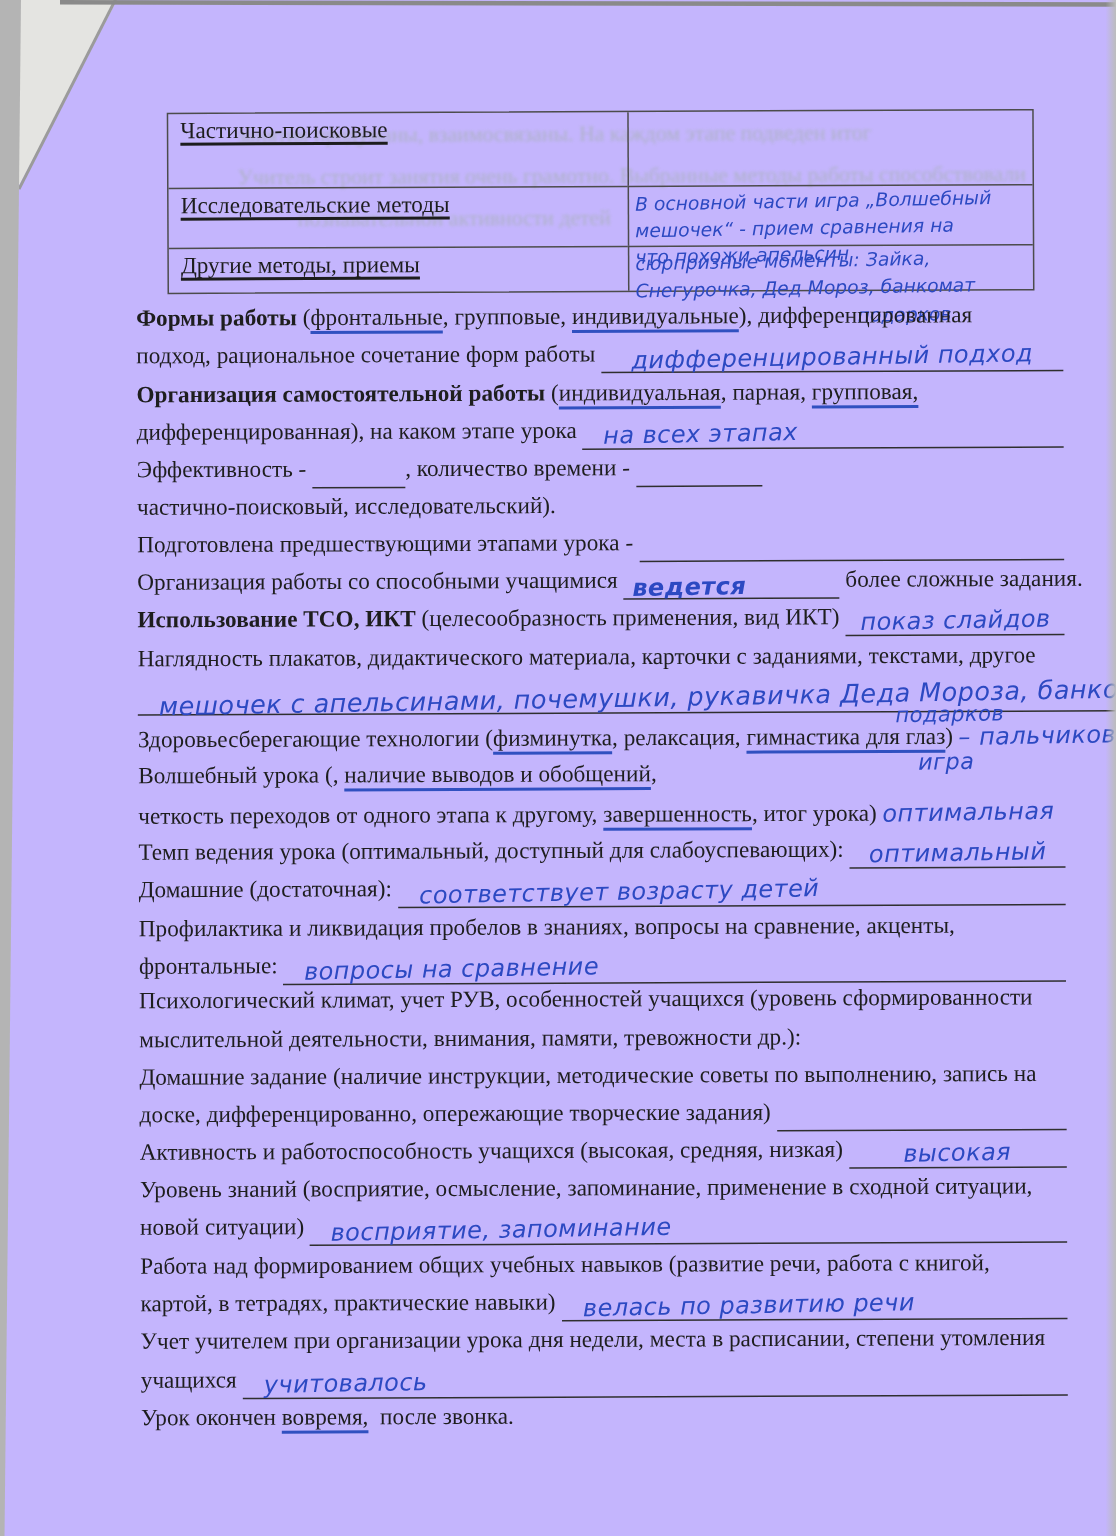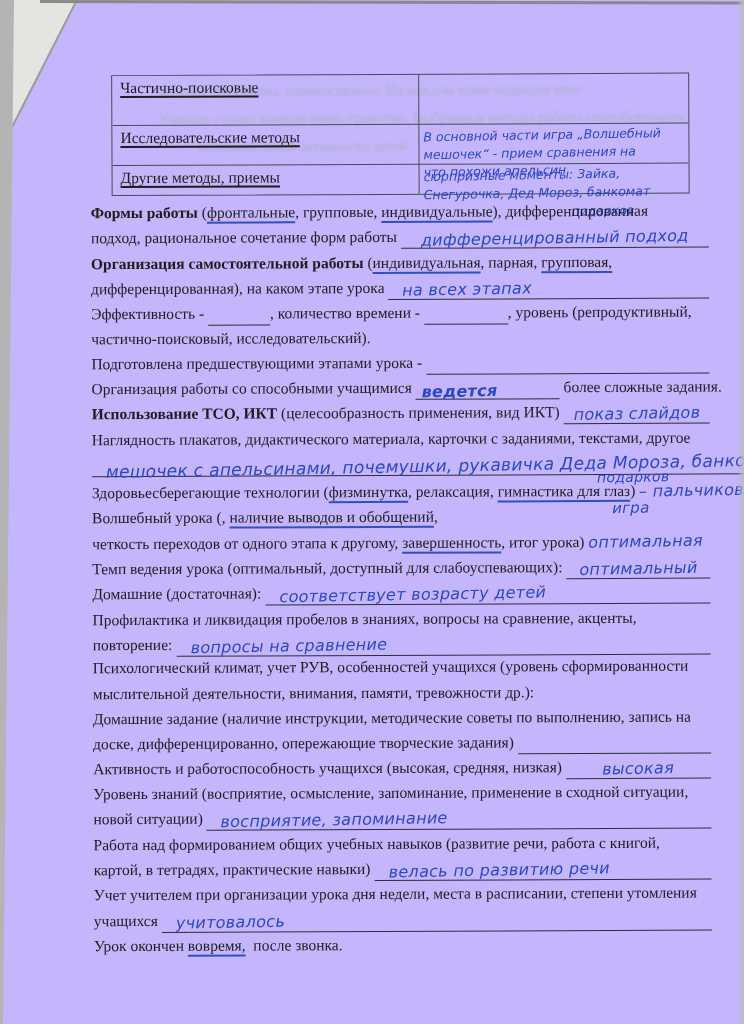--- a/index.html
+++ b/index.html
@@ -91,21 +91,21 @@
     </div>
 
     <div class="line" style="top:203px"><span class="b">Формы работы</span><span> (</span><span class="u">фронтальные</span><span>, групповые, </span><span class="u">индивидуальные</span><span>), дифференцированная</span></div>
 
     <div class="line" style="top:228px"><span>подход, рациональное сочетание форм работы </span><span class="fill"><span class="hw">дифференцированный подход</span></span></div>
 
     <div class="line" style="top:254px"><span class="b">Организация самостоятельной работы</span><span> (</span><span class="u">индивидуальная</span><span>, парная, </span><span class="u">групповая,</span></div>
 
     <div class="line" style="top:279px"><span>дифференцированная), на каком этапе урока </span><span class="fill left"><span class="hw">на всех этапах</span></span></div>
 
-    <div class="line" style="top:304px"><span>Эффективность - </span><span class="bl" style="width:62px"></span><span>, количество времени - </span><span class="bl" style="width:84px"></span><span>, уровень (репродуктивный,</span></div>
+    <div class="line" style="top:304px"><span>Эффективность - </span><span class="bl" style="width:62px"></span><span>, количество времени - </span><span class="bl" style="width:84px"></span></div>
 
     <div class="line" style="top:329px"><span>частично-поисковый, исследовательский).</span></div>
 
     <div class="line" style="top:354px"><span>Подготовлена предшествующими этапами урока - </span><span class="fill"></span></div>
 
     <div class="line" style="top:379px"><span>Организация работы со способными учащимися </span><span class="bl" style="width:138px;text-align:left;padding-left:6px"><span class="hw">ведется</span></span><span> более сложные задания.</span></div>
 
     <div class="line" style="top:404px"><span class="b">Использование ТСО, ИКТ</span><span> (целесообразность применения, вид ИКТ) </span><span class="fill"><span class="hw">показ слайдов</span></span></div>
 
     <div class="line" style="top:430px"><span>Наглядность плакатов, дидактического материала, карточки с заданиями, текстами, другое</span></div>
@@ -119,21 +119,21 @@
     <div class="line" style="top:508px"><span>Волшебный урока (</span><span>, </span><span class="u">наличие выводов и обобщений</span><span>,</span></div>
 
     <div class="line" style="top:533px"><span>четкость переходов от одного этапа к другому, </span><span class="u">завершенность</span><span>, итог урока) </span><span class="hw">оптимальная</span></div>
 
     <div class="line" style="top:559px"><span>Темп ведения урока (оптимальный, доступный для слабоуспевающих): </span><span class="fill"><span class="hw">оптимальный</span></span></div>
 
     <div class="line" style="top:584px"><span>Домашние (достаточная): </span><span class="fill left"><span class="hw">соответствует возрасту детей</span></span></div>
 
     <div class="line" style="top:610px"><span>Профилактика и ликвидация пробелов в знаниях, вопросы на сравнение, акценты,</span></div>
 
-    <div class="line" style="top:635px"><span>повторение: </span><span class="fill left"><span class="hw">вопросы на сравнение</span></span></div>
+    <div class="line" style="top:635px"><span>фронтальные: </span><span class="fill left"><span class="hw">вопросы на сравнение</span></span></div>
 
     <div class="line" style="top:658px"><span>Психологический климат, учет РУВ, особенностей учащихся (уровень сформированности</span></div>
 
     <div class="line" style="top:684px"><span>мыслительной деятельности, внимания, памяти, тревожности др.): </span></div>
 
     <div class="line" style="top:709px"><span>Домашние задание (наличие инструкции, методические советы по выполнению, запись на</span></div>
 
     <div class="line" style="top:734px"><span>доске, дифференцированно, опережающие творческие задания) </span><span class="fill"></span></div>
 
     <div class="line" style="top:759px"><span>Активность и работоспособность учащихся (высокая, средняя, низкая) </span><span class="fill"><span class="hw">высокая</span></span></div>

